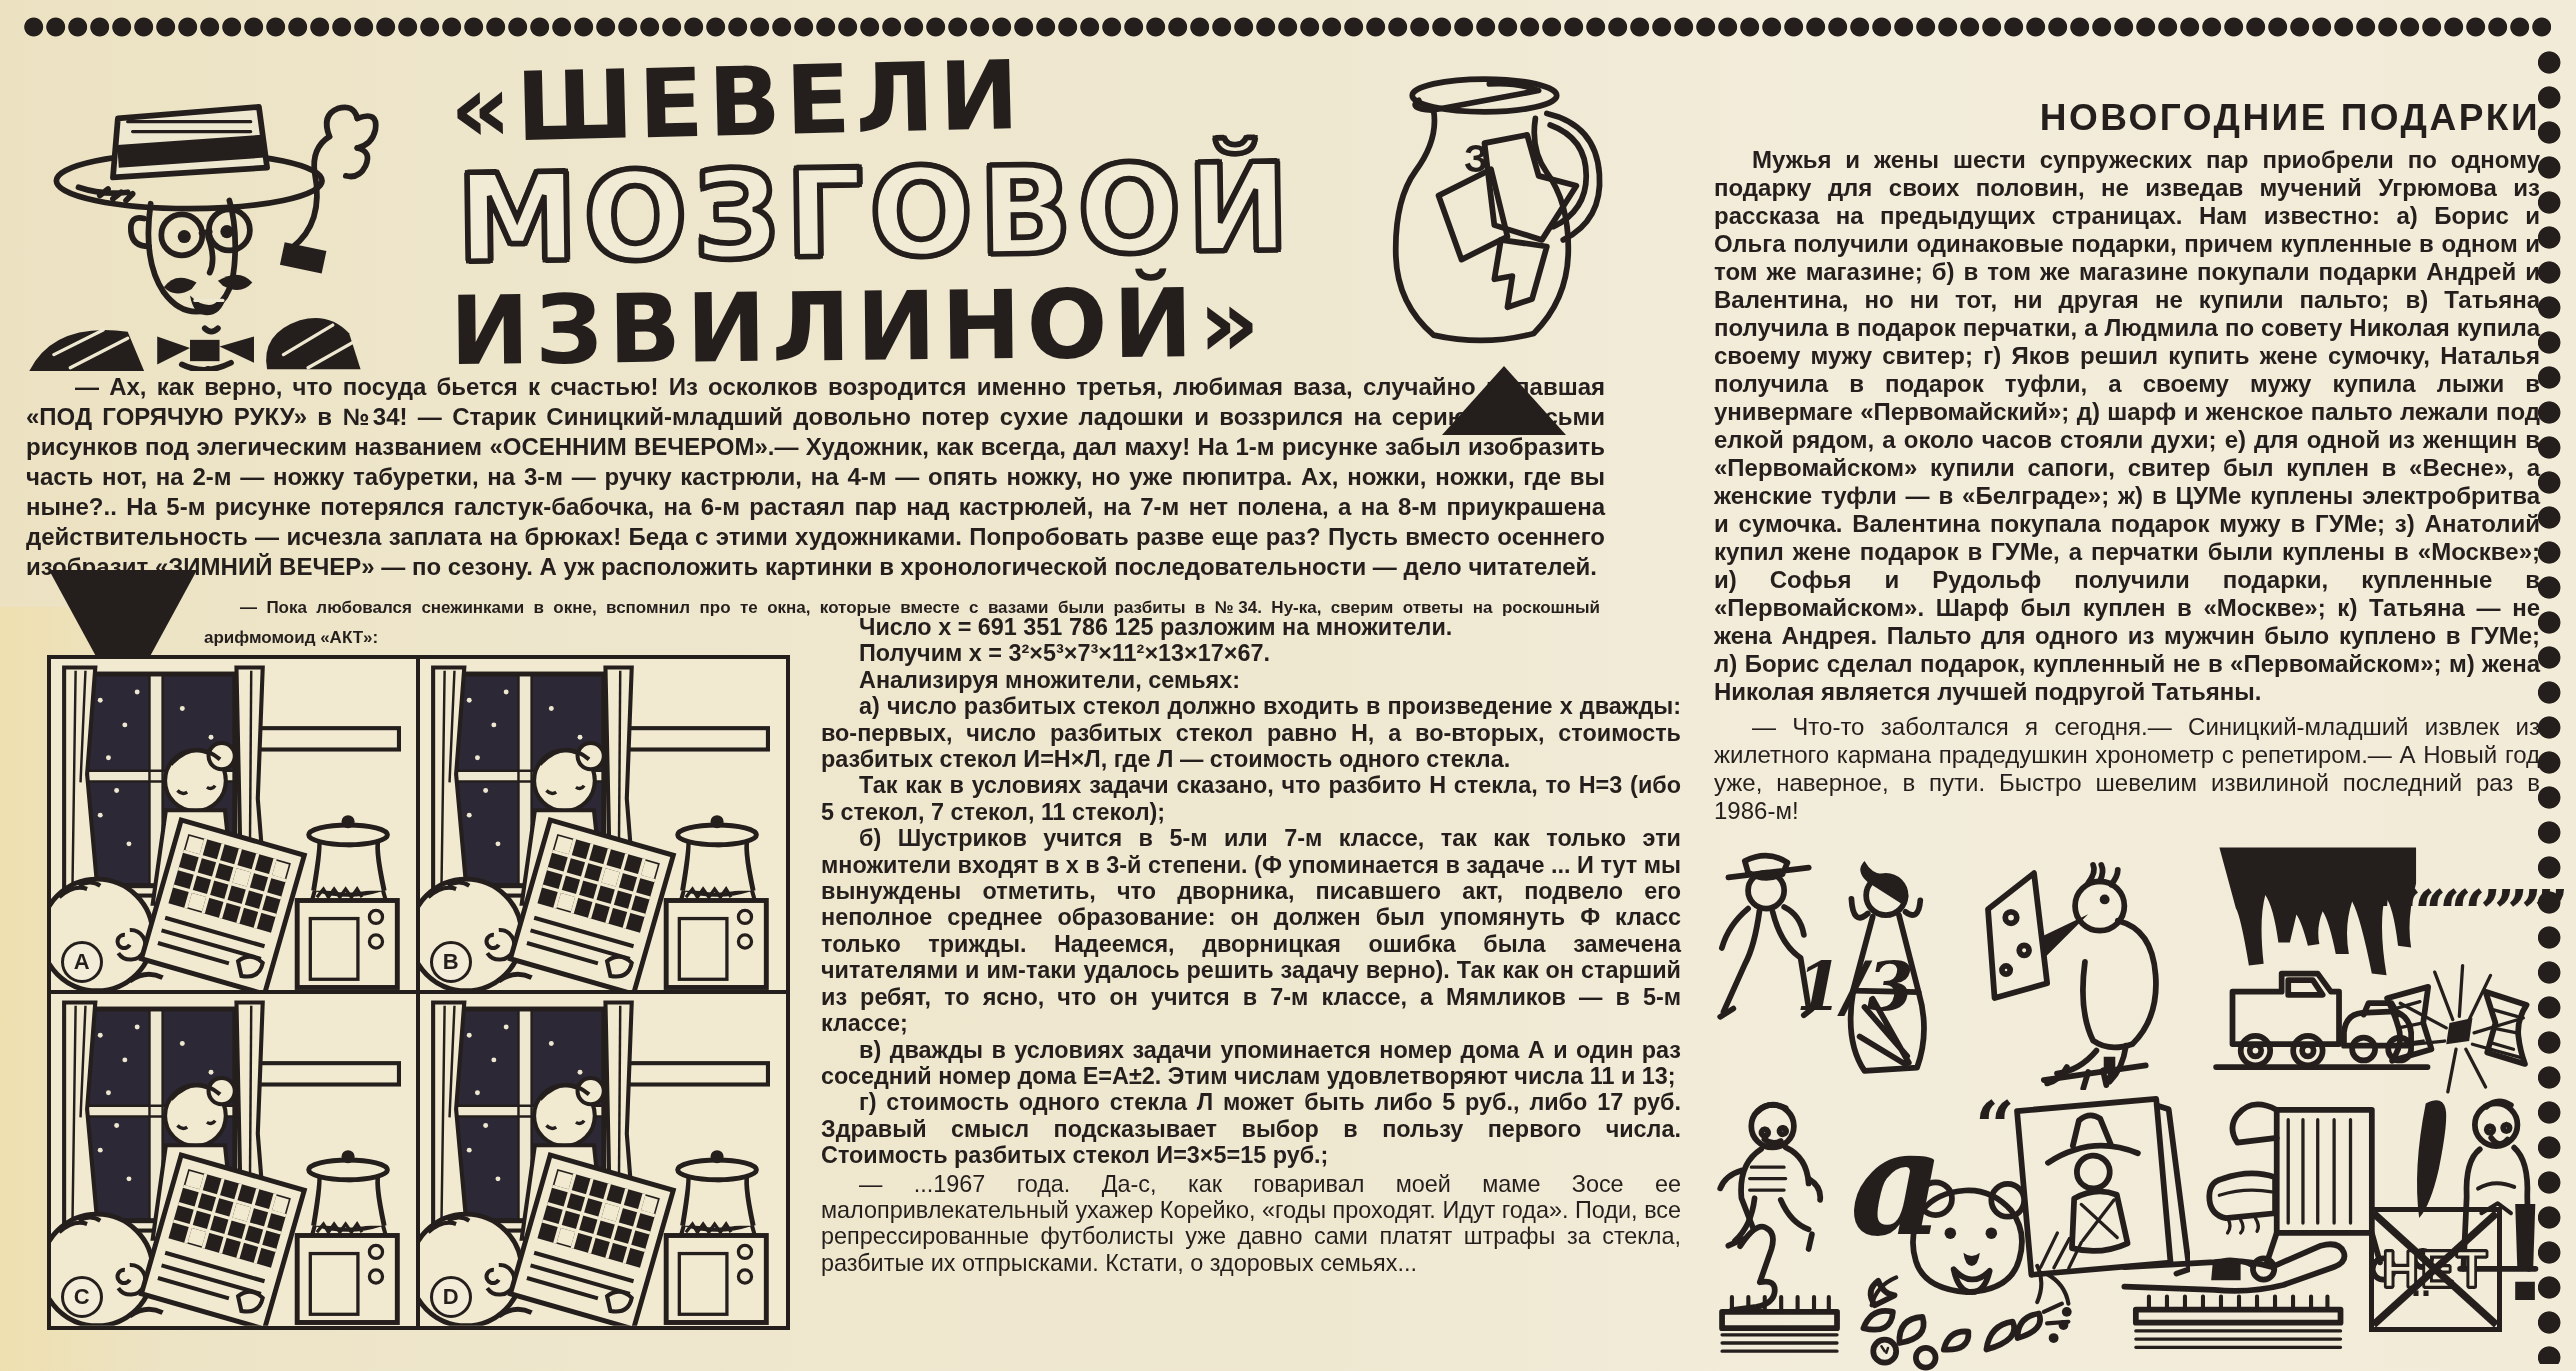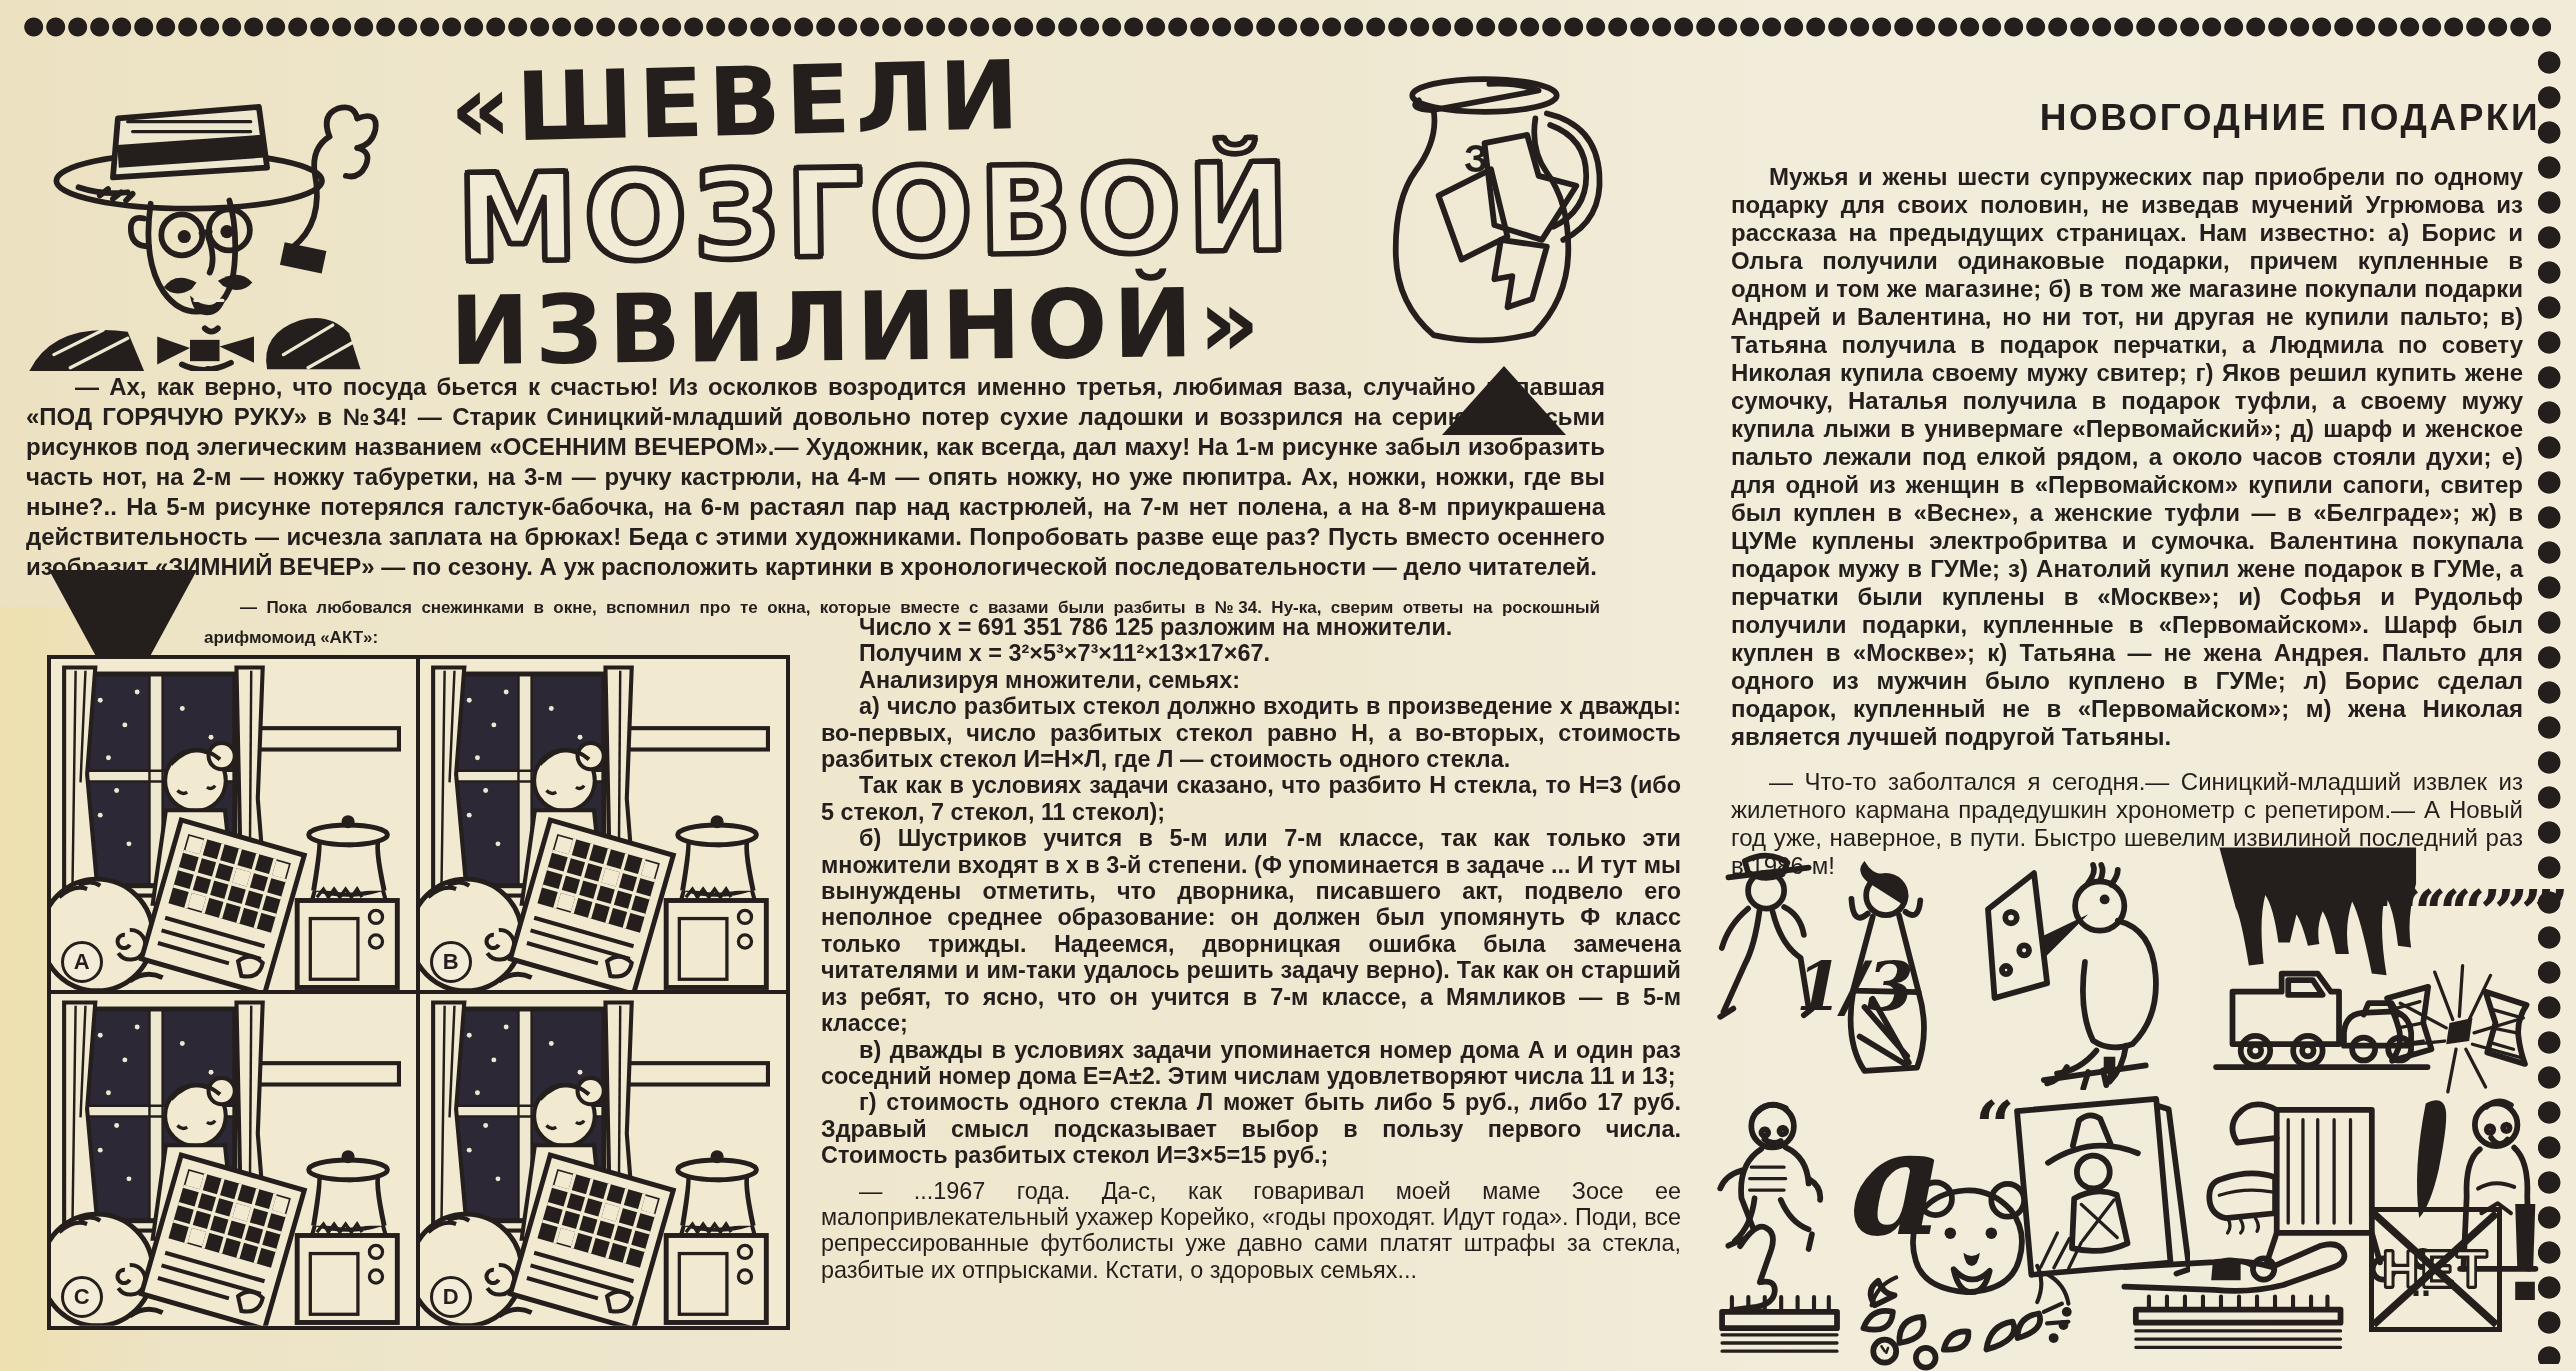--- a/index.html
+++ b/index.html
@@ -30,25 +30,25 @@
     border-left:62px solid transparent;border-right:62px solid transparent;border-bottom:69px solid #241f1d;}
   .tri-down{position:absolute;left:49px;top:570px;width:0;height:0;
     border-left:74px solid transparent;border-right:74px solid transparent;border-top:136px solid #241f1d;}
 
   
   .btxt{font-weight:700;text-align:justify;}
   .intro-p1{position:absolute;left:26px;top:348px;width:1579px;font-size:24px;line-height:30px;text-indent:49px;}
   .intro-p2{position:absolute;left:204px;top:576px;width:1396px;font-size:17px;line-height:30px;text-indent:36px;}
   .solution{position:absolute;left:821px;top:614px;width:860px;font-size:23.4px;line-height:26.4px;}
   .solution p{margin:0;text-indent:38px;}
-  .solution p.gap{margin-top:9px;}
+  .solution p.gap{margin-top:2px;}
   .light{font-weight:400;}
   .gifts-h{position:absolute;left:1714px;top:72px;width:826px;text-align:right;font-size:37px;font-weight:700;letter-spacing:2.5px;white-space:nowrap;}
   .gifts-body{position:absolute;left:1714px;top:146px;width:826px;font-size:24px;line-height:28px;}
-  .gifts-body p{margin:17px;text-indent:38px;}
+  .gifts-body p{margin:0;text-indent:38px;}
   .gifts-body p.gap{margin-top:6.6px;}
 
   
   .comic{position:absolute;left:49px;top:657px;display:grid;grid-template-columns:369px 369px;grid-template-rows:335px 335px;}
   .panel{position:relative;width:366px;height:332px;border:4.1px solid #241f1d;background:#f2ead0;margin:-2.1px;box-sizing:content-box;}
   .panel svg{display:block;width:366px;height:332px;}
   .plabel{position:absolute;left:9.9px;bottom:8.2px;width:36px;height:36px;border:3.3px solid #241f1d;border-radius:50%;
     display:flex;align-items:center;justify-content:center;font-size:22px;font-weight:700;background:rgba(243,236,216,.88);}
 
   

